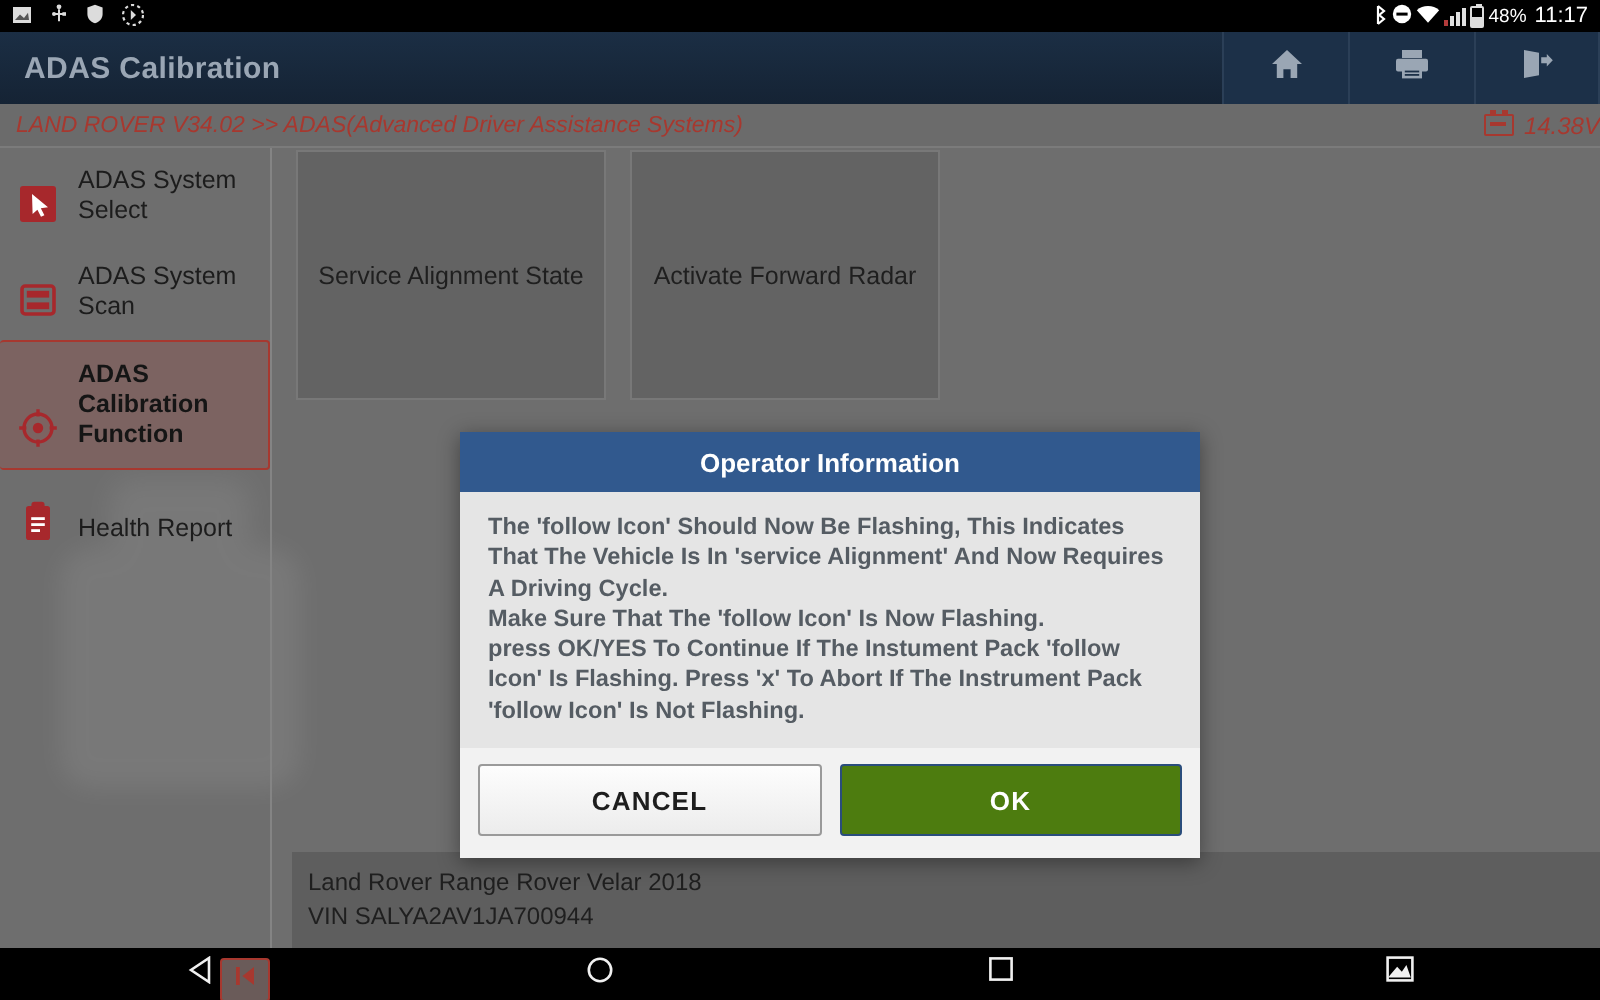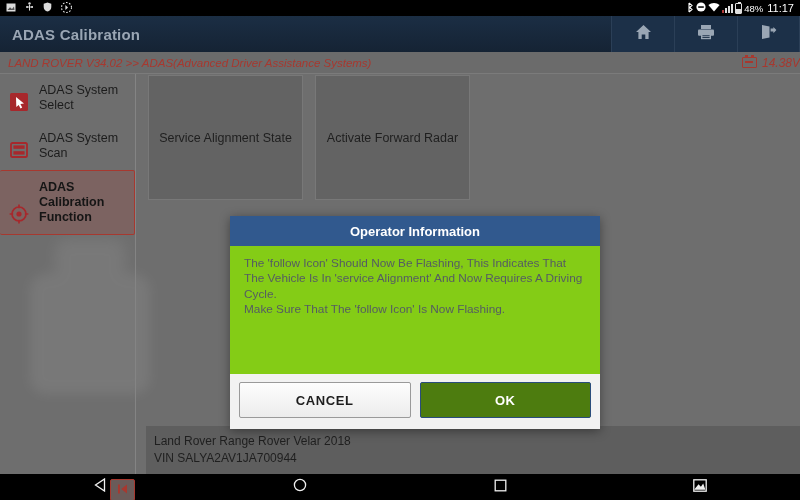--- a/index.html
+++ b/index.html
@@ -183,22 +183,23 @@
     box-shadow: 0 2px 10px rgba(0,0,0,.4);
     z-index: 10;
   }
   .dlg-title {
     height: 30px; background: #31598e;
     color: #fff; font-size: 13px; font-weight: bold;
     display: flex; align-items: center; justify-content: center;
   }
   .dlg-body {
     padding: 10px 11px 10px 14px;
-    background: #84cc16;
+    background: #e5e5e5;
     min-height: 128px;
+    font-weight: bold;
   }
   .dlg-p {
     font-size: 11.8px; color: #555c63; line-height: 15.3px;
   }
   .dlg-actions {
     display: flex; gap: 9px;
     padding: 8px 9px 11px 9px;
     background: #f2f2f2;
   }
   .btn {
@@ -365,20 +366,32 @@
         <span class="side-ico">
           <svg width="22" height="22" viewBox="0 0 22 22">
               <circle cx="11" cy="11" r="7" fill="none" stroke="#a7282c" stroke-width="1.7"></circle>
               <circle cx="11" cy="11" r="2.6" fill="#a7282c"></circle>
               <path d="M11 1.6 V5.2 M11 16.8 V20.4 M1.6 11 H5.2 M16.8 11 H20.4" stroke="#a7282c" stroke-width="1.7"></path>
             </svg>
         </span>
         <span class="side-label">ADAS Calibration Function</span>
       </div>
 
+      <div class="side-item">
+        <span class="side-ico">
+          <svg width="22" height="22" viewBox="0 0 22 22">
+              <rect x="5" y="3" width="12" height="17" rx="1.4" fill="#a7282c"></rect>
+              <rect x="8.2" y="1.4" width="5.6" height="3" rx="1" fill="#a7282c" stroke="#a7282c"></rect>
+              <rect x="7.6" y="8.6" width="6.8" height="1.4" fill="#fff"></rect>
+              <rect x="7.6" y="11.6" width="6.8" height="1.4" fill="#fff"></rect>
+              <rect x="7.6" y="14.6" width="4.4" height="1.4" fill="#fff"></rect>
+            </svg>
+        </span>
+        <span class="side-label">Health Report</span>
+      </div>
     </div>
 
     <div class="collapse-btn">
       <span>
         <svg width="13" height="12" viewBox="0 0 13 12">
             <rect x="2" y="1.5" width="1.9" height="9"></rect>
             <path d="M11 1.5 L11 10.5 L5.2 6 Z"></path>
           </svg>
       </span>
     </div>
@@ -395,20 +408,21 @@
     <div class="vehicle-info">
       <div class="vi-line">Land Rover Range Rover Velar 2018</div>
       <div class="vi-line">VIN SALYA2AV1JA700944</div>
     </div>
 
     <div class="dialog">
       <div class="dlg-title">Operator Information</div>
       <div class="dlg-body">
         <div class="dlg-p">The 'follow Icon' Should Now Be Flashing, This Indicates That The Vehicle Is In 'service Alignment' And Now Requires A Driving Cycle.</div>
         <div class="dlg-p">Make Sure That The 'follow Icon' Is Now Flashing.</div>
+        <div class="dlg-p">press OK/YES To Continue If The Instument Pack 'follow Icon' Is Flashing. Press 'x' To Abort If The Instrument Pack 'follow Icon' Is Not Flashing.</div>
       </div>
       <div class="dlg-actions">
         <div class="btn btn-cancel">CANCEL</div>
         <div class="btn btn-ok">OK</div>
       </div>
     </div>
 
   </div>
 
   <div class="navbar">

